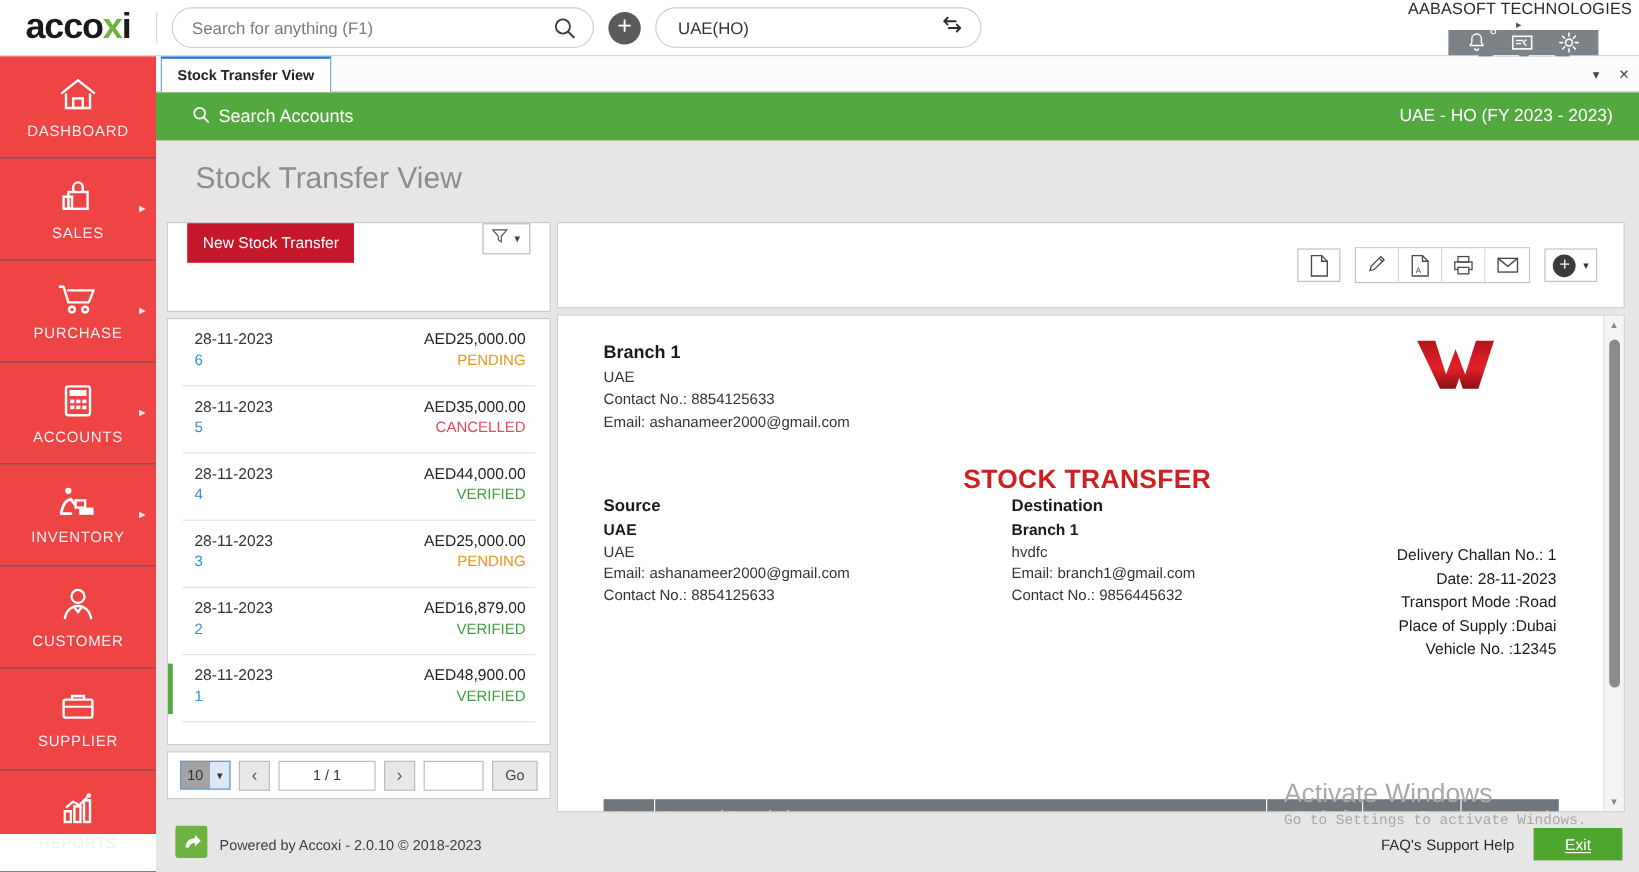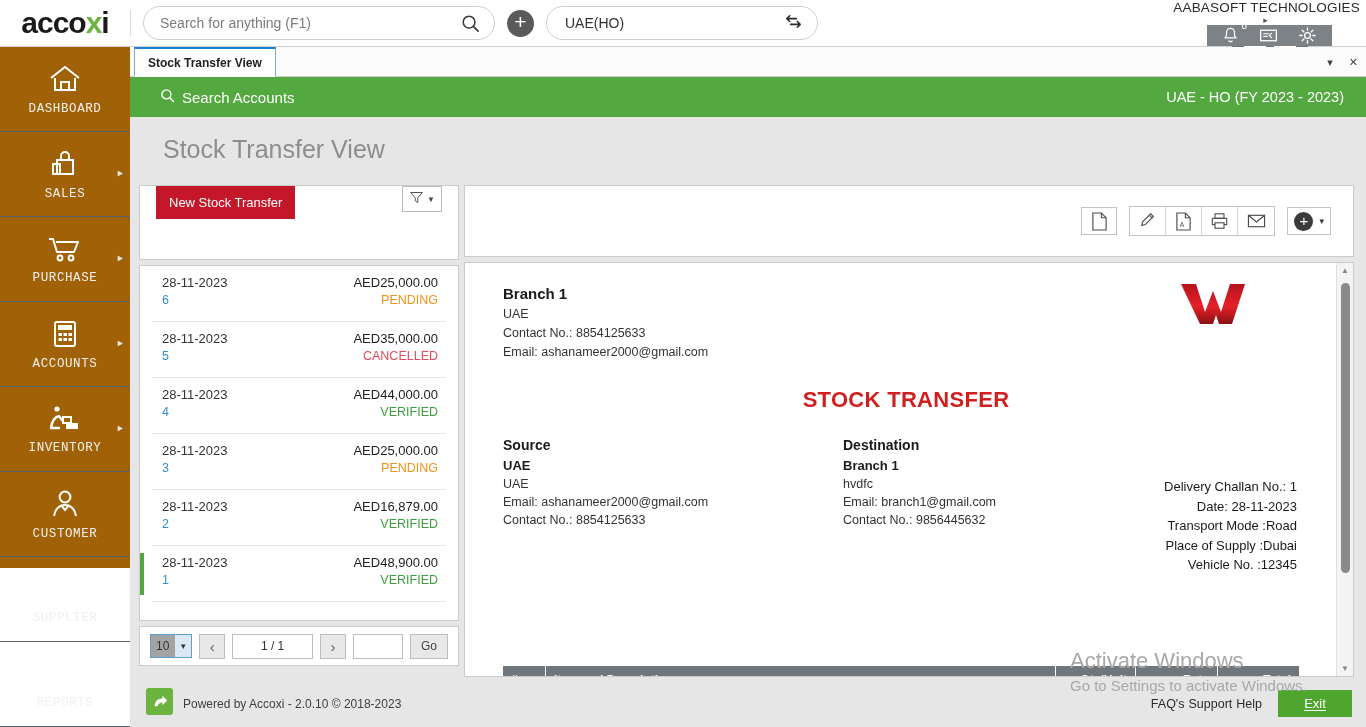--- a/index.html
+++ b/index.html
@@ -76,23 +76,22 @@
     gap: 8px; padding: 0 12px;
   }
   .win-btn {
     width: 22px; height: 22px; border: 1.4px solid #fff; color: #fff;
     display: flex; align-items: center; justify-content: center;
     font-size: 13px; cursor: pointer;
   }
 
   
   .leftnav {
-    position: absolute; left: 0; top: 47px; width: 130px; height: 521px;
-    background: #a16207;
-    font-family: Liberation Mono, monospace;
+    position: absolute; left: 0; top: 47px; width: 130px; height: 648px;
+    background: #ef4444;
   }
   .nav-item {
     position: relative; height: 85px; border-bottom: 1px solid #585f65;
     display: flex; flex-direction: column; align-items: center;
     justify-content: center; cursor: pointer; color: #fff;
   }
   .nav-item .nlabel {
     font-size: 12.5px; letter-spacing: .6px; margin-top: 7px; color: #f0f0f0;
   }
   .nav-item .caret {
@@ -234,21 +233,21 @@
     position: relative; overflow: hidden;
   }
   .doc-inner { position: absolute; inset: 0 18px 0 0; padding: 22px 26px 0 38px; }
   .d-h1 { font-size: 15px; font-weight: bold; color: #1a1a1a; }
   .d-p { font-size: 12.5px; color: #333; margin-top: 5px; }
   .wlogo { position: absolute; right: 70px; top: 18px; }
   .d-title {
     text-align: center; font-size: 22px; font-weight: bold; color: #d01f1f;
     margin-top: 28px; letter-spacing: .3px;
   }
-  .sd-wrap { display: flex; margin-top: 24px; position: relative; }
+  .sd-wrap { display: flex; position: relative; }
   .sd-col { width: 340px; }
   .sd-h { font-size: 14px; font-weight: bold; color: #1a1a1a; }
   .sd-b { font-size: 13px; font-weight: bold; color: #1a1a1a; margin-top: 5px; }
   .sd-t { font-size: 12.5px; color: #333; margin-top: 4px; }
   .meta {
     position: absolute; right: 12px; top: 40px; text-align: right;
     font-size: 13px; color: #1a1a1a; line-height: 19.5px; font-weight: 500;
   }
   .itable { position: absolute; left: 38px; right: 36px; top: 403px; }
   .ithead {
@@ -276,21 +275,21 @@
     position: absolute; left: 4px; width: 9px; top: 20px; height: 290px;
     background: #8a8a8a; border-radius: 5px; cursor: pointer;
   }
 
   
   .watermark {
     position: absolute; left: 1070px; top: 648px; width: 270px;
     color: #a8a8a8; pointer-events: none; z-index: 40;
   }
   .wm1 { font-size: 22px; font-weight: 300; }
-  .wm2 { font-size: 15px; margin-top: 3px; }
+  .wm2 { font-size: 12px; margin-top: 3px; font-family: Liberation Mono, monospace; }
 
   
   .footer {
     position: absolute; left: 130px; top: 680px; width: 1236px; height: 47px;
     background: #e6e6e6; display: flex; align-items: center; padding: 0 0 0 16px;
   }
   .fmark { display: flex; align-items: center; gap: 10px; }
   .ftext { font-size: 12px; color: #3f3f3f; }
   .flinks {
     margin-left: auto; display: flex; align-items: center; gap: 4px;

